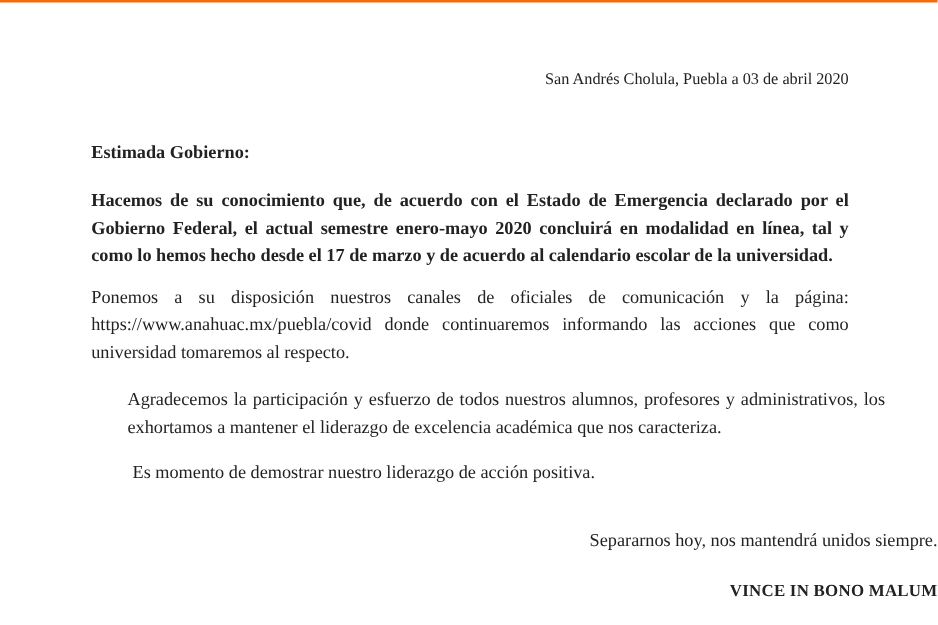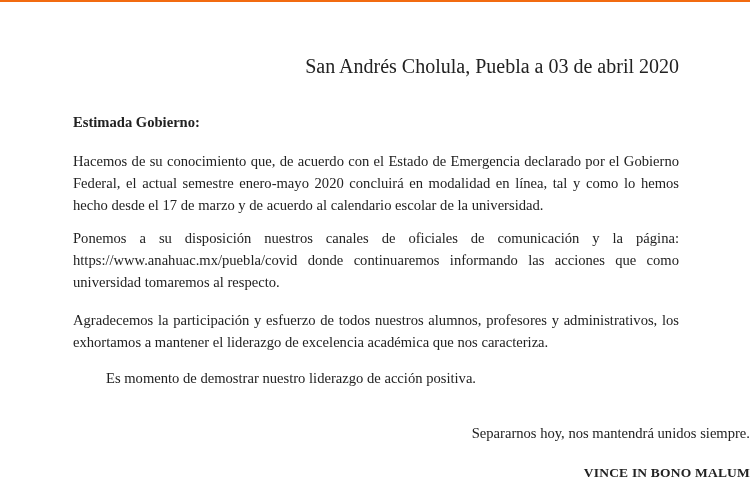--- a/index.html
+++ b/index.html
@@ -9,35 +9,35 @@
       position: relative;
       font-family: "Liberation Serif", "DejaVu Serif", serif;
       color: #222222;
     }
     .top-bar {
       position: absolute; left: 0; top: 0; width: 750px; height: 2px;
       background: #f26b10;
     }
     .date {
       position: absolute; top: 55px; right: 71px;
-      font-size: 20px; white-space: nowrap; margin-left: 27px;
+      font-size: 13px; white-space: nowrap; margin-left: 27px;
     }
     .greeting {
       position: absolute; top: 114px; left: 73px;
       font-weight: bold; font-size: 14.6px;
     }
     .para {
       position: absolute; left: 73px; width: 606px;
       text-align: justify; font-size: 14.6px; line-height: 22px;
       margin: 0;
     }
     .para.last-left { text-align: left; }
-    .p1 { top: 150px; }
+    .p1 { top: 150px; font-weight: bold; }
     .p2 { top: 227px; }
-    .p3 { top: 309px; }
+    .p3 { top: 309px; margin-left: 29px; }
     .p4 { top: 367px; margin-left: 33px; }
     .center {
       position: absolute; left: 0; width: 750px; text-align: right;
       font-size: 14.6px;
     }
     .closing { top: 425px; }
     .motto { top: 465px; font-weight: bold; font-size: 13.5px; letter-spacing: 0.2px; }
   </style>
 </head>
 <body>

